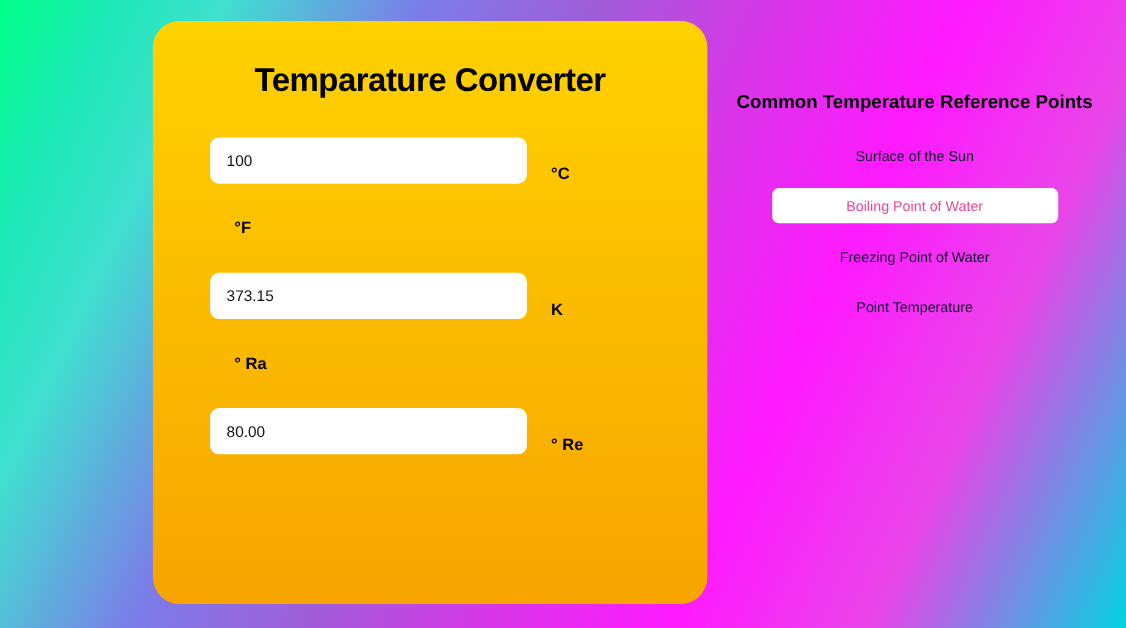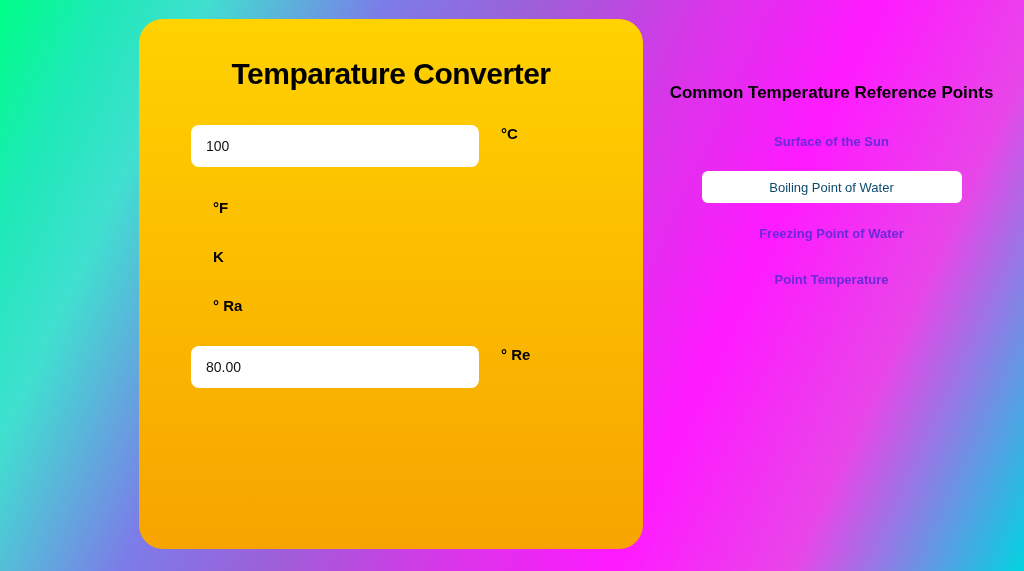--- a/index.html
+++ b/index.html
@@ -30,21 +30,21 @@
     }
     .title {
       font-size: 30px;
       font-weight: 700;
       color: #000;
       margin-bottom: 34px;
       letter-spacing: -0.5px;
     }
     .input-row {
       display: flex;
-      align-items: flex-start;
+      align-items: flex-end;
       margin-bottom: 32px;
       width: 400px;
     }
     .temp-input {
       width: 288px;
       height: 42px;
       border: none;
       border-radius: 8px;
       padding: 0 15px;
       font-size: 14px;
@@ -75,48 +75,49 @@
       margin-bottom: 22px;
     }
     .ref-item {
       width: 260px;
       height: 32px;
       border-radius: 6px;
       display: flex;
       align-items: center;
       justify-content: center;
       font-size: 13px;
-      font-weight: 700;
-      color: #6d28d9;
+      font-weight: 400;
+      color: #0f172a;
       margin-bottom: 14px;
       cursor: pointer;
     }
     .ref-item.active {
       background: #fff;
-      color: #0c4a6e;
+      color: #ec4899;
       font-weight: 500;
     }
   </style>
 </head>
 <body>
 
 <div class="container">
   <div class="converter-card">
     <h1 class="title">Temparature Converter</h1>
 
     <div class="input-row">
       <input class="temp-input" type="text" value="100" style="">
       <span class="unit-label">°C</span>
     </div>
 
     <div class="input-row">
       <span class="unit-label">°F</span>
     </div>
 
     <div class="input-row">
+      <input class="temp-input" type="text" value="373.15" style="">
       <span class="unit-label">K</span>
     </div>
 
     <div class="input-row">
       <span class="unit-label">° Ra</span>
     </div>
 
     <div class="input-row">
       <input class="temp-input" type="text" value="80.00" style="">
       <span class="unit-label">° Re</span>

